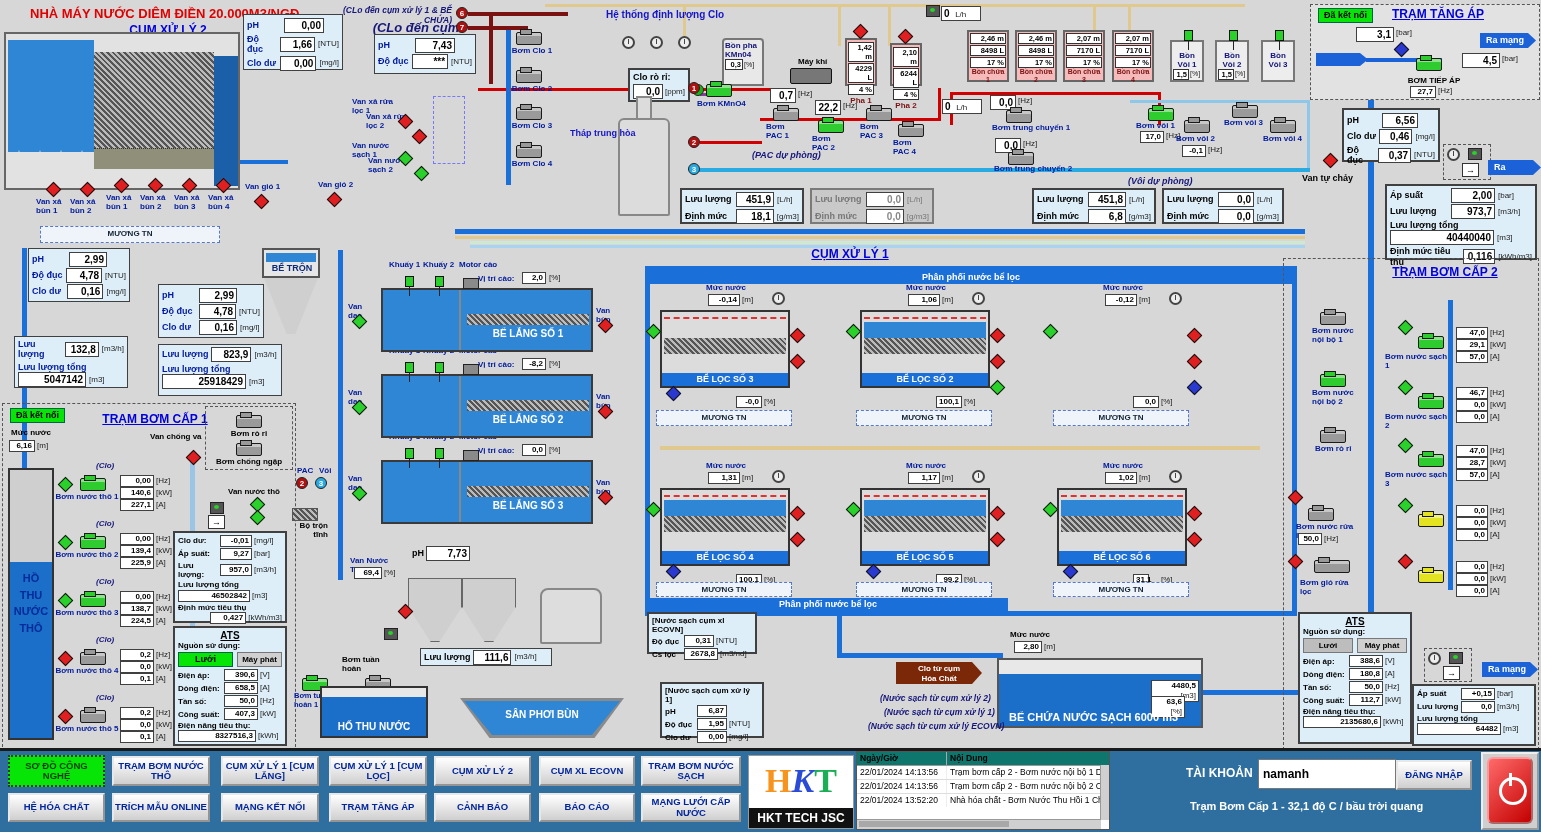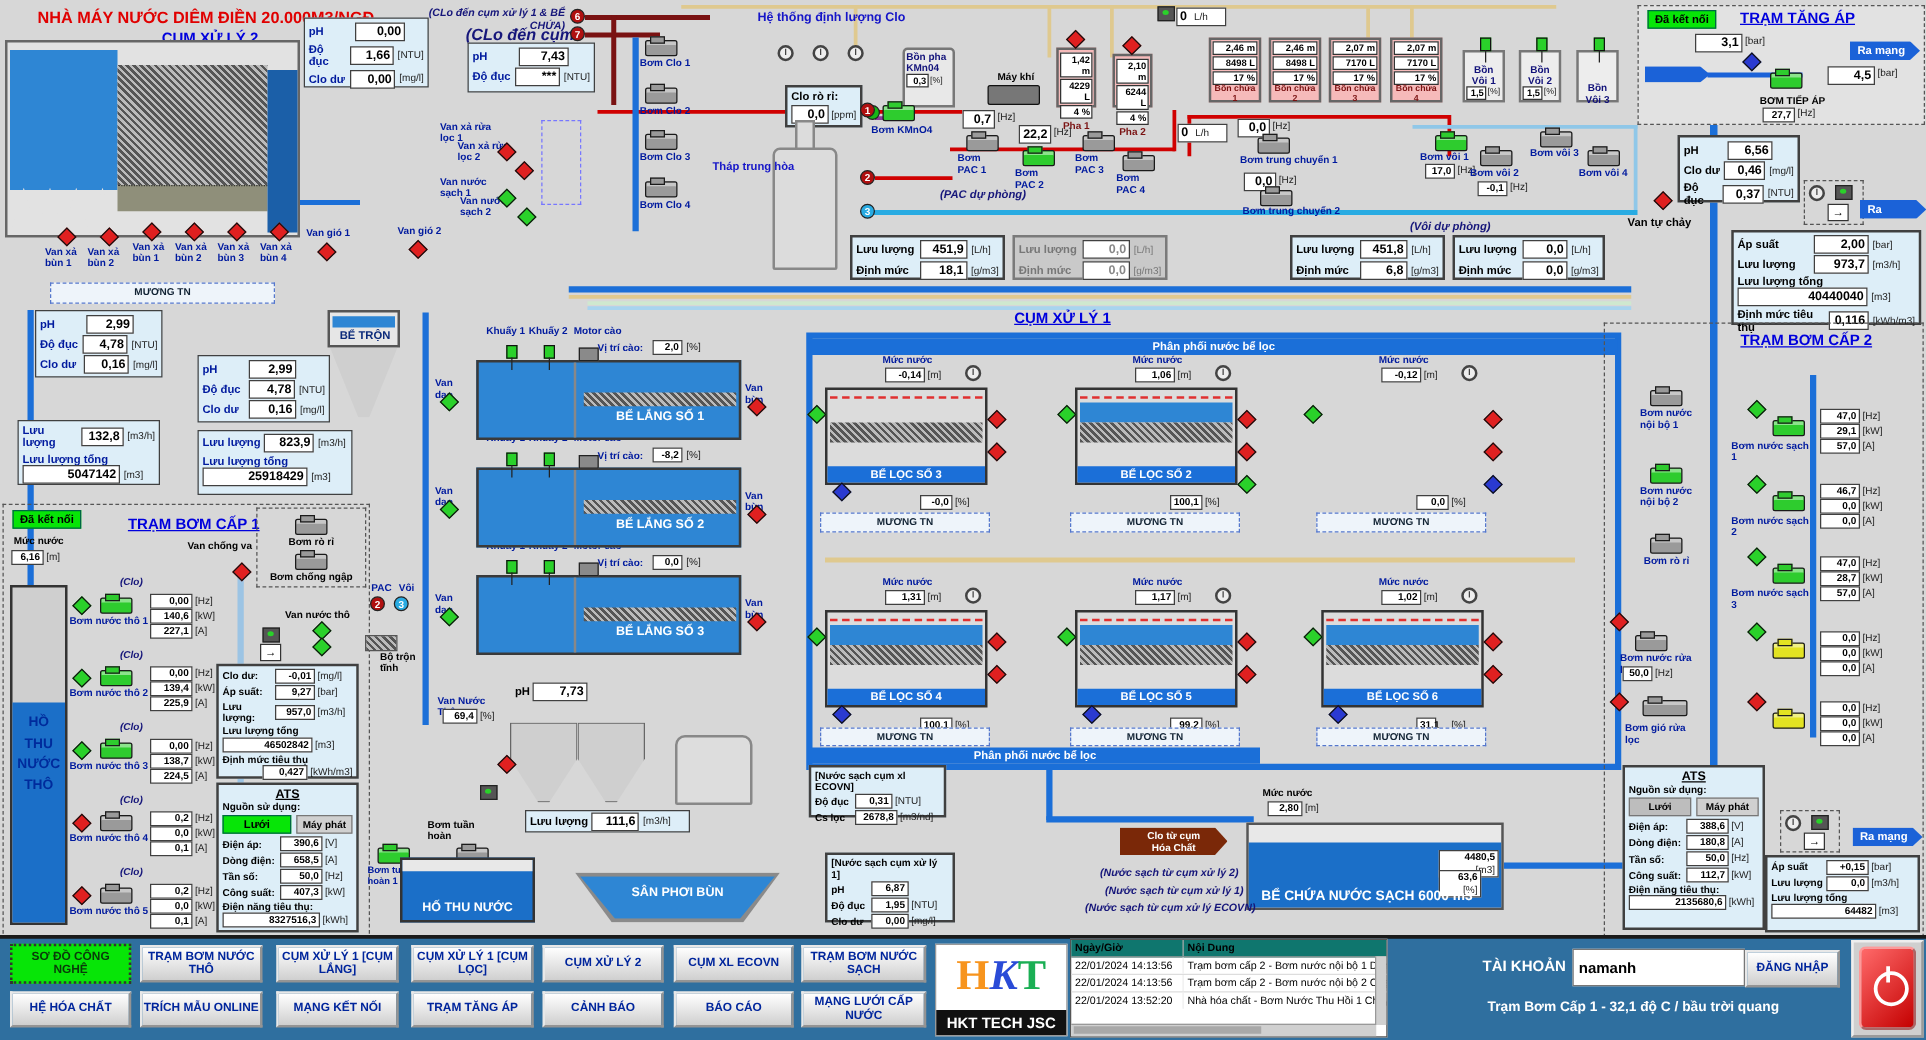--- a/index.html
+++ b/index.html
@@ -187,21 +187,21 @@
       </div>
   </div>
   <div class="ab sp" style="left:14px;top:336px;width:114px;height:52px;padding:2px 3px">
     <div style="display:flex;align-items:center;gap:3px">
         <span class="lbl9">Lưu lượng</span>
         <span class="vb" style="width:36px;display:inline-block">132,8</span>
         <span class="un">[m3/h]</span>
       </div>
     <div class="lbl9" style="margin-top:2px">Lưu lượng tổng</div>
     <div style="display:flex;align-items:center;gap:3px">
-        <span class="vb" style="width:78px;display:inline-block">5047142</span>
+        <span class="vb" style="width:68px;display:inline-block">5047142</span>
         <span class="un">[m3]</span>
       </div>
   </div>
 
   <div class="ab sp" style="left:158px;top:284px;width:106px;height:54px;padding:2px 3px">
     <div style="display:flex;align-items:center;gap:3px;margin:1px 0">
         <span class="lbl9" style="width:34px">pH</span>
         <span class="vb" style="width:38px;display:inline-block">2,99</span>
       </div>
     <div style="display:flex;align-items:center;gap:3px;margin:1px 0">
@@ -354,21 +354,21 @@
   <div class="ab" style="left:1215px;top:40px;width:34px;height:42px;background:#ededed;border:2px solid #777;box-sizing:border-box;padding:1px">
     <div class="ab mixer" style="left:12px;top:-12px"></div>
     <div class="lbl" style="text-align:center;margin-top:8px;color:#12127a">Bồn Vôi 2</div>
     <div style="display:flex;gap:1px">
         <span class="tv" style="width:16px;display:inline-block">1,5</span>
         <span class="un" style="font-size:7px">[%]</span>
       </div>
   </div>
   <div class="ab" style="left:1261px;top:40px;width:34px;height:42px;background:#ededed;border:2px solid #777;box-sizing:border-box;padding:1px">
     <div class="ab mixer" style="left:12px;top:-12px"></div>
-    <div class="lbl" style="text-align:center;margin-top:23px;color:#12127a">Bồn Vôi 3</div>
+    <div class="lbl" style="text-align:center;margin-top:8px;color:#12127a">Bồn Vôi 3</div>
   </div>
   <div class="ab pump pg" style="left:1148px;top:108px"></div>
   <div class="ab lbl" style="left:1136px;top:121px;width:44px">Bơm vôi 1</div>
   <div class="ab vb vbs" style="left:1140px;top:131px;width:24px"><span>17,0</span></div>
   <span class="ab un" style="left:1166px;top:131px">[Hz]</span>
   <div class="ab pump pgr" style="left:1184px;top:120px"></div>
   <div class="ab lbl" style="left:1176px;top:134px;width:44px">Bơm vôi 2</div>
   <div class="ab vb vbs" style="left:1182px;top:145px;width:24px"><span>-0,1</span></div>
   <span class="ab un" style="left:1208px;top:145px">[Hz]</span>
   <div class="ab pump pgr" style="left:1232px;top:105px"></div>
@@ -747,21 +747,21 @@
   <div class="ab arrbx" style="left:208px;top:515px">→</div>
   <div class="ab lbl" style="left:228px;top:487px;width:60px;color:#000">Van nước thô</div>
   <div class="ab valve vg" style="left:252px;top:499px"></div>
   <div class="ab valve vg" style="left:252px;top:512px"></div>
 
   <div class="ab lbl" style="left:297px;top:466px">PAC</div>
   <div class="ab lbl" style="left:319px;top:466px">Vôi</div>
   <div class="ab circ" style="left:296px;top:477px;background:#b01010">2</div>
   <div class="ab circ" style="left:315px;top:477px;background:#29abe2">3</div>
   <div class="ab fmedia" style="left:292px;top:508px;width:24px;height:11px;border:1px solid #555"></div>
-  <div class="ab lbl" style="left:304px;top:521px;width:38px;text-align:left;color:#000">Bộ trộn tĩnh</div>
+  <div class="ab lbl" style="left:290px;top:521px;width:38px;text-align:right;color:#000">Bộ trộn tĩnh</div>
 
   <div class="ab sp" style="left:173px;top:531px;width:114px;height:92px;padding:2px 3px;border-width:2px">
     <div style="display:flex;align-items:center;gap:2px">
         <span class="lbl" style="width:40px;color:#000">Clo dư:</span>
         <span class="vb vbs" style="width:32px;display:inline-block">-0,01</span>
         <span class="un">[mg/l]</span>
       </div>
     <div style="display:flex;align-items:center;gap:2px;margin-top:1px">
         <span class="lbl" style="width:40px;color:#000">Áp suất:</span>
         <span class="vb vbs" style="width:32px;display:inline-block">9,27</span>

